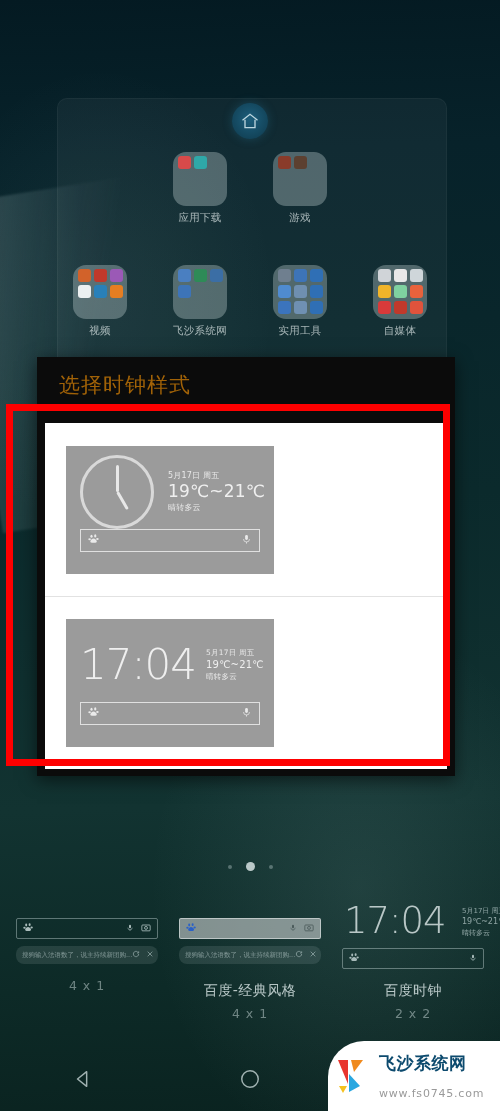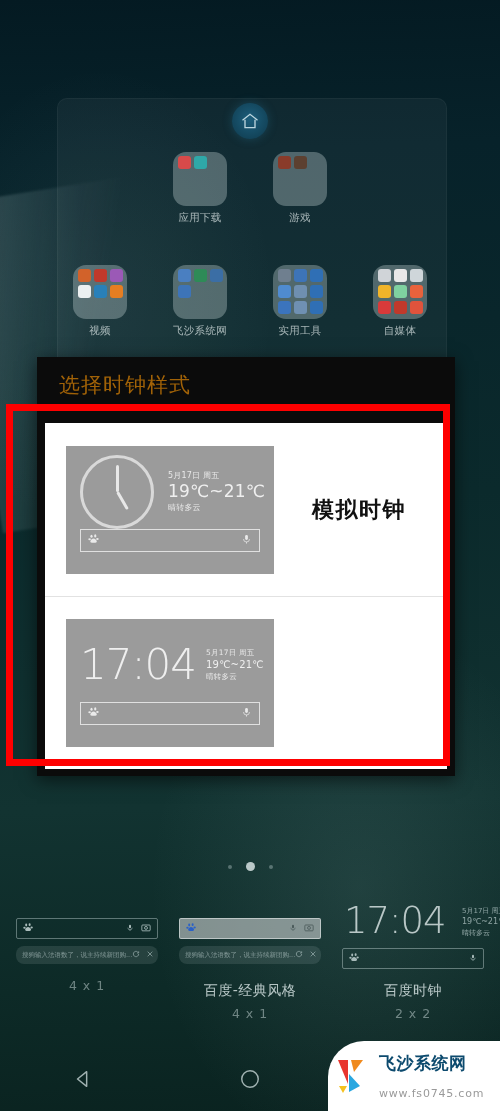--- a/index.html
+++ b/index.html
@@ -381,21 +381,20 @@
           </span>
           <span class="mic">
             <svg width="11" height="13" viewBox="0 0 24 24" fill="#eaeaea">
               <rect x="9" y="2" width="6" height="11" rx="3"></rect>
               <path d="M5.5 11a6.5 6.5 0 0 0 13 0" stroke="#eaeaea" stroke-width="1.6" fill="none"></path>
               <rect x="11.2" y="17" width="1.6" height="4"></rect>
             </svg>
           </span>
         </div>
       </div>
-      <div class="option-label">模拟时钟</div>
     </div>
 
     <div class="clock-option">
       <div class="preview">
         <div class="preview-top">
           <div class="digital-time">17:04</div>
           <div class="weather weather-sm">
             <div class="w-date">5月17日 周五</div>
             <div class="w-temp">19℃~21℃</div>
             <div class="w-cond">晴转多云</div>

